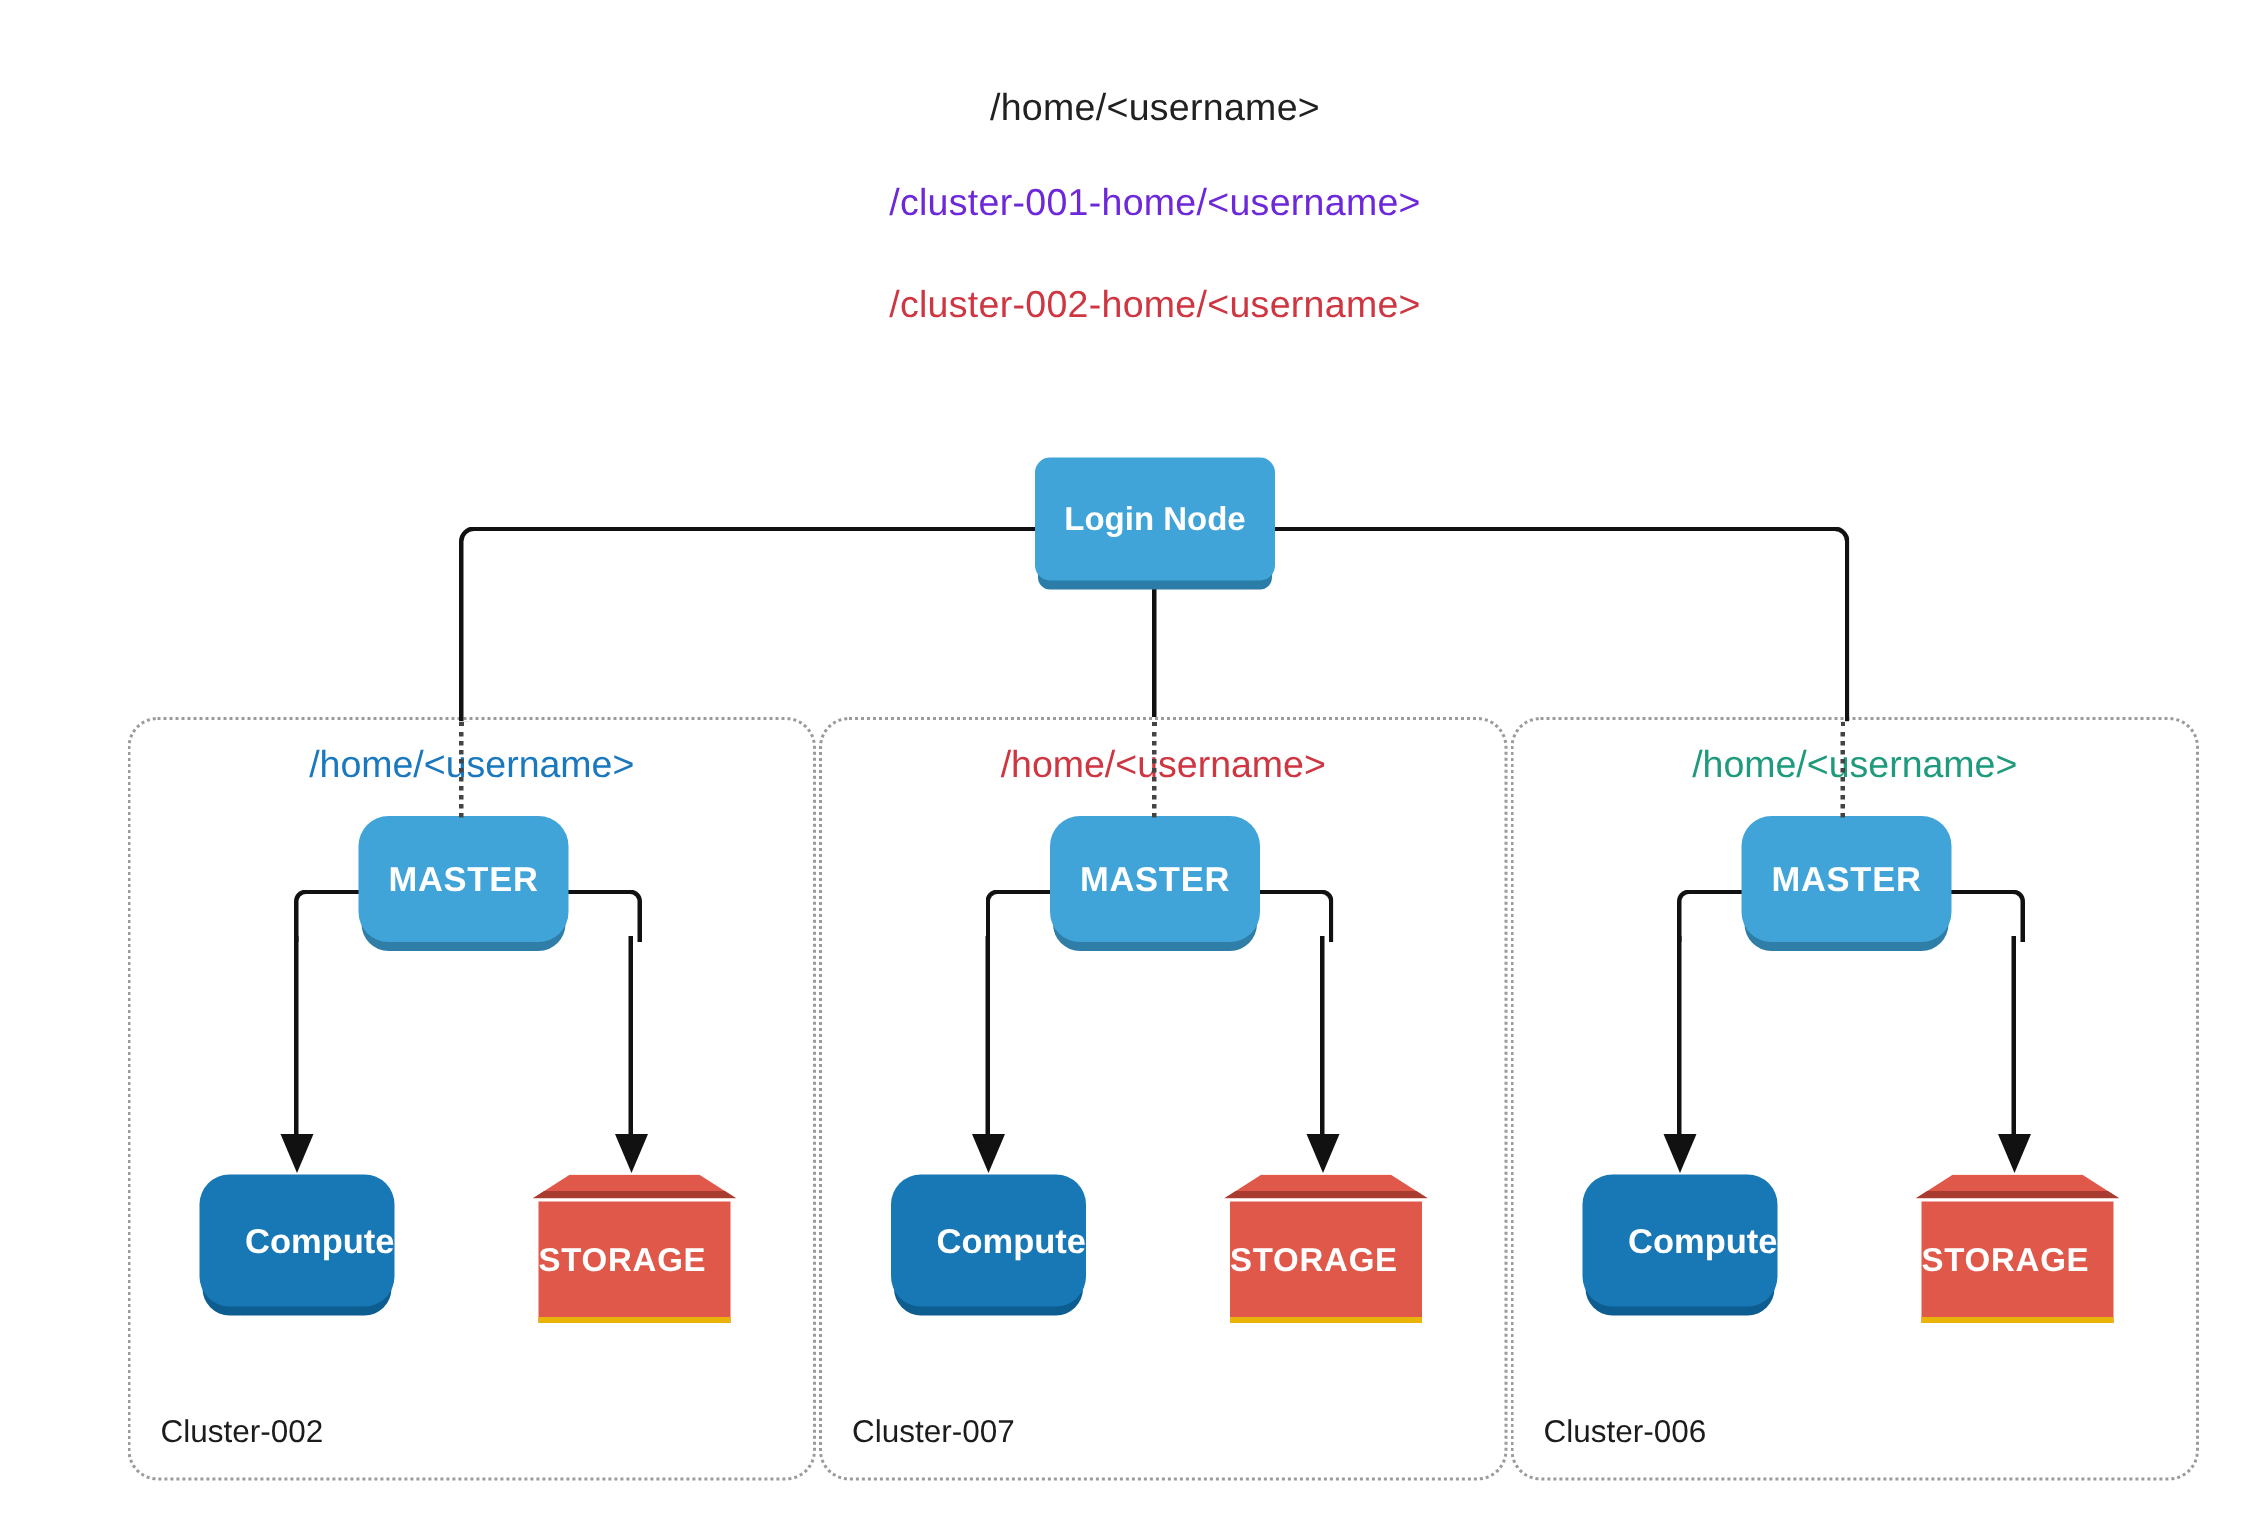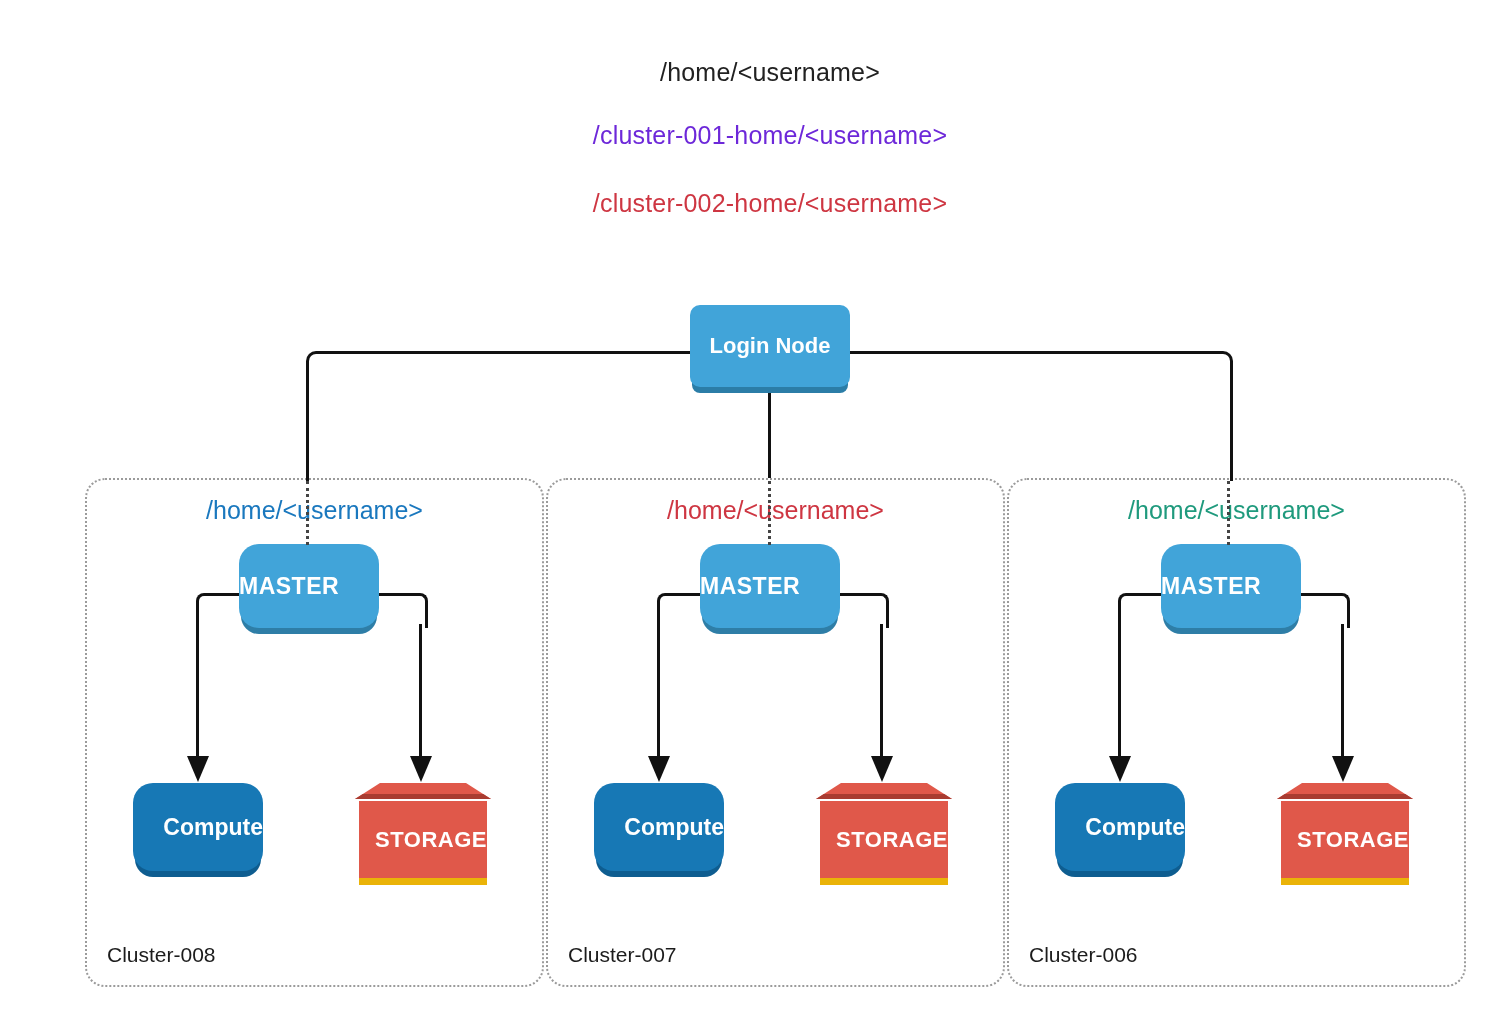--- a/index.html
+++ b/index.html
@@ -56,21 +56,21 @@
 
   .home-path {
     position:absolute; top:16px; left:0; width:100%; text-align:center;
     font-size:25px; white-space:nowrap;
   }
 
   .master {
     position:absolute; left:152px; top:64px; width:140px; height:84px;
     background:#41a4d9; border-radius:20px;
     box-shadow:0 8px 0 -2px #2e7ea7;
-    display:flex; align-items:center; 
+    display:flex; align-items:center; justify-content:center;
     color:#fff; font-weight:bold; font-size:23px; letter-spacing:0.5px; z-index:2;
   }
 
   .branch {
     position:absolute; left:109px; top:113px; width:226px; height:32px;
     border-top:3px solid #111; border-left:3px solid #111; border-right:3px solid #111;
     border-radius:8px 8px 0 0; z-index:1;
   }
   .branch-drop { position:absolute; top:144px; width:0; height:133px; border-left:3px solid #111; z-index:1; }
   .branch-drop.left  { left:109px; }
@@ -92,22 +92,22 @@
   }
 
   .storage { position:absolute; left:268px; top:303px; width:136px; z-index:2; }
   .storage-lid {
     position:relative; width:136px; height:16px; background:#e0584a;
     clip-path:polygon(25px 0, 111px 0, 136px 100%, 0 100%);
   }
   .storage-lid-strip { position:absolute; bottom:0; left:0; right:0; height:5px; background:#a93c31; }
   .storage-body {
     margin:2px auto 0; width:128px; height:77px; background:#e0584a;
-    border-bottom:7px solid #eab308;
-    display:flex; align-items:center; justify-content:flex-end;
+    border-bottom:4px solid #eab308;
+    display:flex; align-items:center; justify-content:flex-start;
     color:#fff; font-weight:bold; font-size:22px; letter-spacing:0.5px;
   }
 
   .cluster-label {
     position:absolute; left:20px; bottom:18px; font-size:21px; color:#1c1c1c; white-space:nowrap;
   }
 </style>
 </head>
 <body>
 
@@ -141,21 +141,21 @@
       <span>Compute</span>
     </div>
     <div class="storage">
       <div class="storage-lid">
         <div class="storage-lid-strip"></div>
       </div>
       <div class="storage-body">
         <span>STORAGE</span>
       </div>
     </div>
-    <div class="cluster-label">Cluster-008</div>
+    <div class="cluster-label">Cluster-002</div>
   </div>
 
   <div class="cluster c1">
     <div class="home-path" style="color: rgb(206, 54, 66);">/home/&lt;username&gt;</div>
     <div class="branch"></div>
     <div class="branch-drop left"></div>
     <div class="branch-drop right"></div>
     <div class="arrowhead left"></div>
     <div class="arrowhead right"></div>
     <div class="master">

